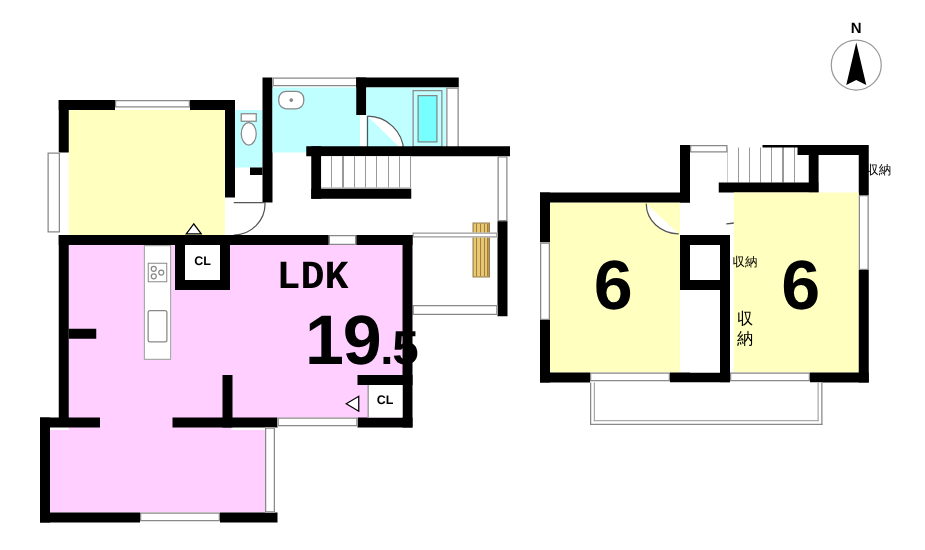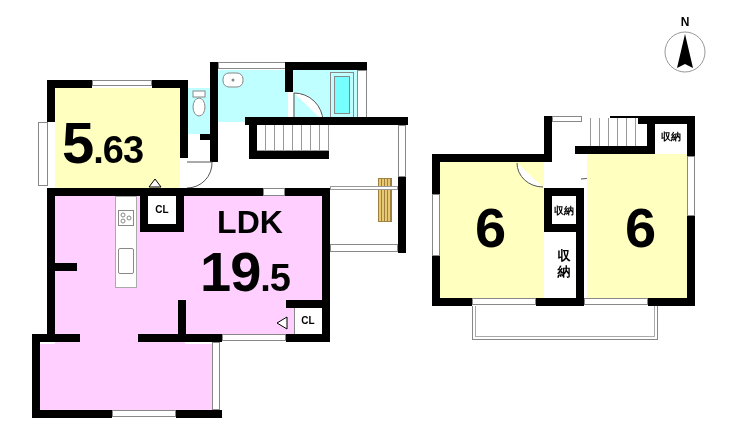--- a/index.html
+++ b/index.html
@@ -3,21 +3,21 @@
 <meta charset="utf-8">
 <style>
   html, body { margin:0; padding:0; }
   body { width:740px; height:440px; background:#ffffff; position:relative; overflow:hidden; font-family:"Liberation Sans", "DejaVu Sans", sans-serif; }
   .abs { position:absolute; box-sizing:border-box; }
   .w { position:absolute; background:#000; }
   .win { position:absolute; background:#fff; border:1px solid #888; box-sizing:border-box; }
   .lbl { position:absolute; font-weight:bold; color:#000; text-align:center; line-height:1; }
   .big { font-size:58px; letter-spacing:-1px; }
   .small-dec { font-size:38px; }
-  .jp { font-family:"DejaVu Sans", sans-serif; font-weight:bold; }
+  .jp { font-family:"DejaVu Sans", sans-serif; font-weight:normal;padding-left:32px; }
 </style>
 </head>
 <body>
 
 <div class="abs" style="left:660px;top:16px;width:50px;height:60px;">
   <div class="lbl" style="left:0;top:0;width:50px;font-size:12px;">N</div>
   <svg class="abs" style="left:3px;top:14px;" width="44" height="44" viewBox="0 0 44 44">
     <circle cx="22" cy="22" r="20" fill="none" stroke="#999" stroke-width="1"></circle>
     <polygon points="22,4 14,38 22,34 30,38" fill="#000"></polygon>
   </svg>
@@ -25,23 +25,20 @@
 
 <div class="abs" style="left:0;top:0;width:420px;height:440px;">
 
   <div class="abs" style="left:55px;top:88px;width:125px;height:100px;background:#ffffc0;"></div>
   <div class="w" style="left:47px;top:80px;width:45px;height:8px;"></div>
   <div class="w" style="left:152px;top:80px;width:36px;height:8px;"></div>
   <div class="win" style="left:92px;top:80px;width:60px;height:6px;"></div>
   <div class="w" style="left:47px;top:80px;width:8px;height:42px;"></div>
   <div class="win" style="left:38px;top:122px;width:10px;height:64px;"></div>
   <div class="w" style="left:180px;top:80px;width:8px;height:78px;"></div>
-  <div class="lbl big" style="left:62px;top:114px;width:110px;text-align:left;">
-    <span>5</span><span class="small-dec">.63</span>
-  </div>
   <svg class="abs" style="left:148px;top:178px;" width="14" height="10">
       <polygon points="7,1 1,9 13,9" fill="#fff" stroke="#000" stroke-width="1"></polygon>
     </svg>
 
   <div class="abs" style="left:188px;top:88px;width:22px;height:46px;background:#c0ffff;"></div>
   <svg class="abs" style="left:190px;top:90px;" width="18" height="28">
       <rect x="3" y="1" width="12" height="6" fill="#fff" stroke="#888"></rect>
       <ellipse cx="9" cy="17" rx="6" ry="9" fill="#fff" stroke="#888"></ellipse>
     </svg>
   <div class="w" style="left:210px;top:62px;width:8px;height:100px;"></div>
@@ -114,22 +111,22 @@
       <circle cx="5" cy="11" r="2" fill="none" stroke="#888"></circle>
     </svg>
   <div class="abs" style="left:118px;top:248px;width:16px;height:26px;border:1px solid #888;border-radius:2px;background:#fff;"></div>
 
   <div class="abs" style="left:294px;top:308px;width:28px;height:26px;background:#fff;border-left:1px solid #888;"></div>
   <div class="lbl" style="left:294px;top:316px;width:28px;font-size:10px;">CL</div>
   <svg class="abs" style="left:276px;top:316px;" width="12" height="14">
       <polygon points="1,7 11,1 11,13" fill="#fff" stroke="#000" stroke-width="1"></polygon>
     </svg>
 
-  <div class="lbl" style="left:200px;top:206px;width:100px;font-size:32px;">LDK</div>
-  <div class="lbl big" style="left:180px;top:244px;width:130px;font-size:56px;text-align:center;">
+  <div class="lbl" style="left:200px;top:206px;width:100px;font-size:32px;font-family:Liberation Mono, monospace;">LDK</div>
+  <div class="lbl big" style="left:204px;top:244px;width:130px;font-size:56px;text-align:right;">
     <span>19</span><span class="small-dec">.5</span>
   </div>
 </div>
 
 <div class="abs" style="left:420px;top:0;width:320px;height:440px;">
 
   <div class="abs" style="left:20px;top:162px;width:104px;height:136px;background:#ffffc0;"></div>
   <div class="w" style="left:12px;top:154px;width:120px;height:8px;"></div>
   <div class="w" style="left:12px;top:154px;width:8px;height:40px;"></div>
   <div class="win" style="left:12px;top:194px;width:8px;height:62px;"></div>

